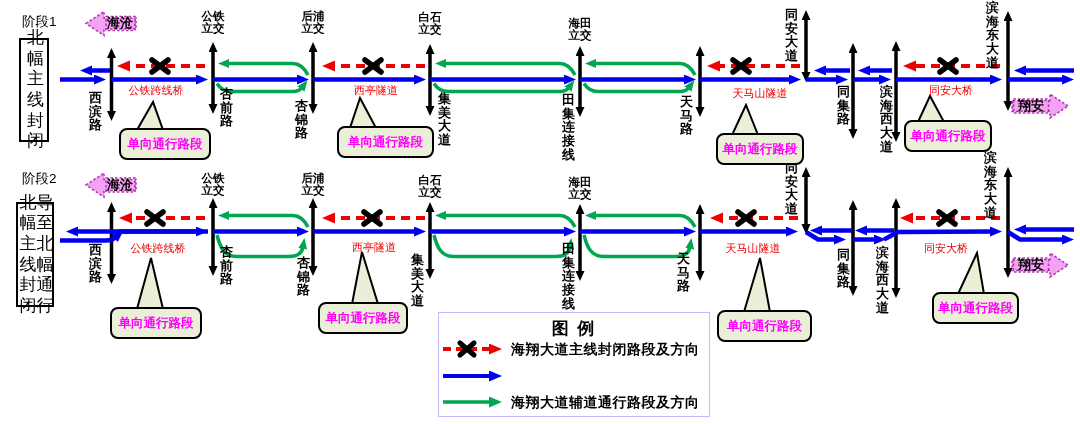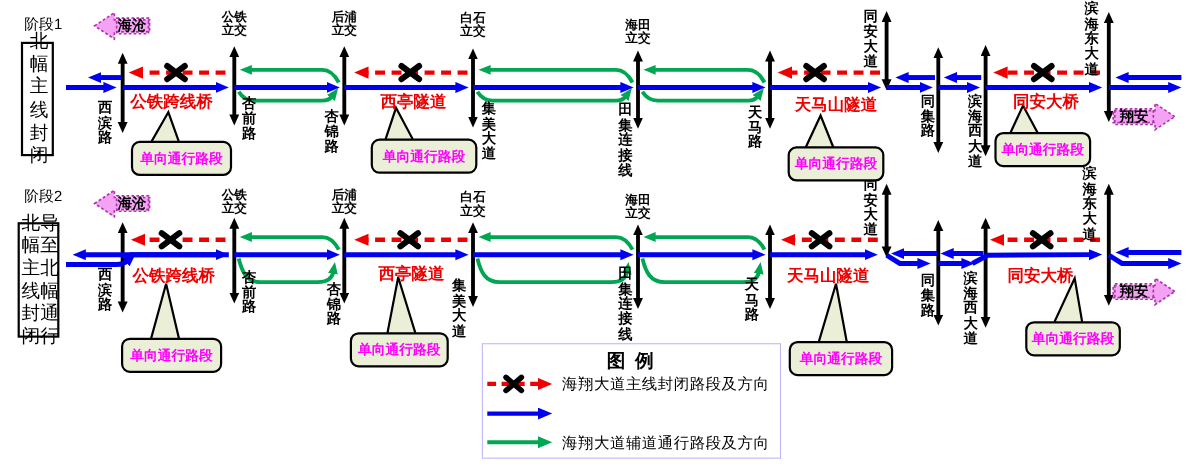--- a/index.html
+++ b/index.html
@@ -3,26 +3,26 @@
 <meta charset="utf-8">
 <style>
   html,body{margin:0;padding:0}
   body{width:1080px;height:424px;position:relative;background:#fff;font-family:"Liberation Sans",sans-serif;overflow:hidden;color:#000}
   #art{position:absolute;left:0;top:0}
   .stitle{position:absolute;font-weight:normal;font-size:13.5px;white-space:nowrap}
   .notebox{position:absolute;border:2px solid #000;background:#fff;display:flex;justify-content:center;align-items:center;gap:3px}
   .vcol{width:14px;word-break:break-all;font-weight:normal;font-size:17px;line-height:1.21;text-align:right}
   .vtext{position:absolute;width:15px;word-break:break-all;font-weight:bold;font-size:13px;line-height:1.05;text-align:center}
   .jlabel{position:absolute;width:25px;font-weight:bold;font-size:11.5px;line-height:1.04;text-align:center;word-break:break-all;transform:translateX(-50%)}
-  .redlabel{position:absolute;font-weight:bold;font-size:15px;color:var(--closed_red);white-space:nowrap;transform:translateX(-50%)}
+  .redlabel{position:absolute;font-weight:normal;font-size:11px;color:var(--closed_red);white-space:nowrap;transform:translateX(-50%)}
   .callout{position:absolute;background:var(--callout_bg);border:2px solid #000;border-radius:8px;color:var(--magenta);font-weight:bold;font-size:12.5px;display:flex;align-items:center;justify-content:center;white-space:nowrap;height:28px}
   .endtext{position:absolute;font-weight:bold;font-size:13px;transform:translate(-50%,-50%);white-space:nowrap}
   .legend{position:absolute;left:438px;top:312px;width:270px;height:103px;border:1px solid #c4b5fd}
   .legend-title{position:absolute;top:4px;width:100%;text-align:center;font-weight:bold;font-size:17px;letter-spacing:2px}
-  .legend-label{position:absolute;font-weight:normal;font-size:14px;letter-spacing:0.5px;white-space:nowrap}
+  .legend-label{position:absolute;font-weight:bold;font-size:14px;letter-spacing:0.5px;white-space:nowrap}
 </style>
 </head>
 <body>
 
 <svg id="art" width="1080" height="424">
   <defs>
     <marker id="mB" markerUnits="userSpaceOnUse" markerWidth="14" markerHeight="12" refX="2" refY="5" orient="auto-start-reverse">
         <path d="M0,0 L12,5 L0,10 Z" style="fill:var(--main_blue)"></path>
       </marker>
     <marker id="mR" markerUnits="userSpaceOnUse" markerWidth="15" markerHeight="13" refX="2" refY="5.5" orient="auto-start-reverse">

